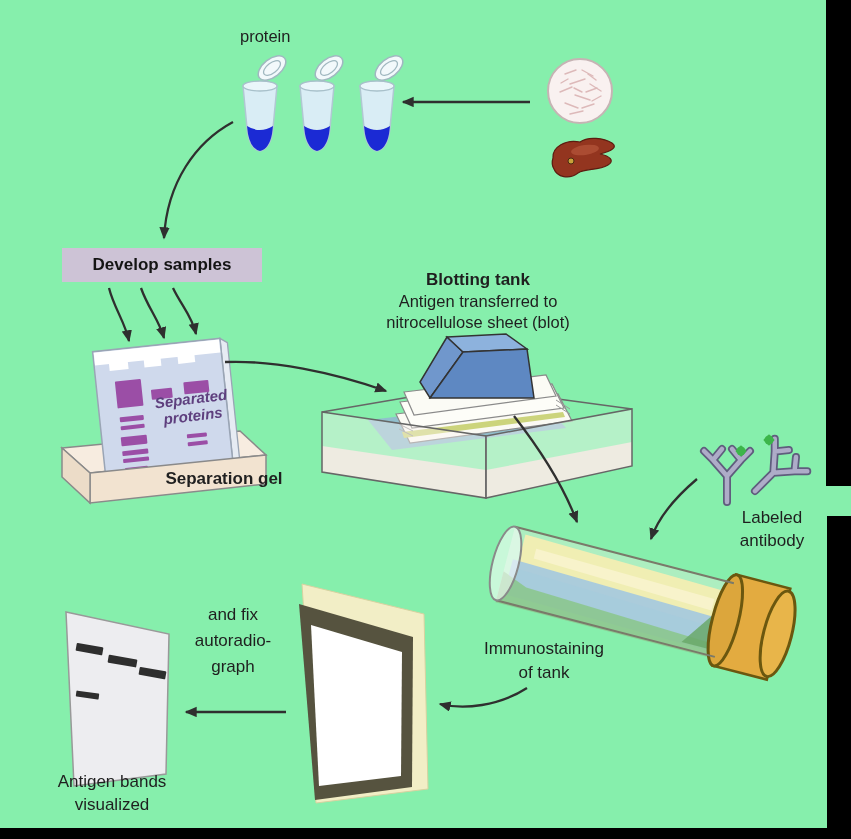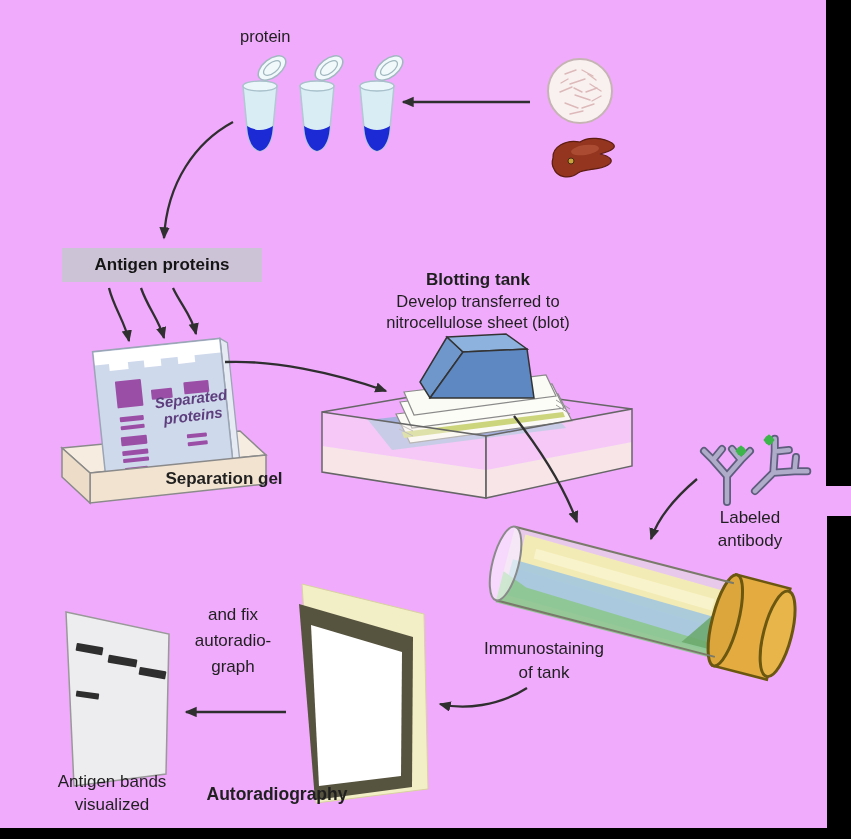--- a/index.html
+++ b/index.html
@@ -1,37 +1,37 @@
 <!DOCTYPE html>
 <html><head>
 <meta charset="utf-8">
 <style>
   html,body{margin:0;padding:0;background:#ffffff;}
   .canvas{
-    position:relative;width:851px;height:839px;background:#f0abfc;overflow:hidden;
+    position:relative;width:851px;height:839px;background:#86efac;overflow:hidden;
     font-family:"Liberation Sans","DejaVu Sans",sans-serif;color:#1f1f1f;
   }
   .canvas svg{position:absolute;left:0;top:0;z-index:1;}
   .lbl{position:absolute;z-index:2;line-height:1.25;}
   .ctr{text-align:center;}
   .protein-lbl{left:240px;top:26px;font-size:16.5px;}
   .antigen-box{
     left:62px;top:248px;width:200px;height:34px;background:#cdc3d6;
     display:flex;align-items:center;justify-content:center;
     font-weight:bold;font-size:17px;color:#141414;
   }
   .blot-block{left:340px;top:269px;width:276px;font-size:16.5px;line-height:21.5px;}
   .blot-block .t{font-weight:bold;font-size:17px;}
   .sep-proteins{
     left:147px;top:391px;width:90px;font-size:15px;line-height:16.5px;
     font-style:italic;font-weight:600;color:#5e3f7e;
     transform:rotate(-7deg);
   }
   .sepgel-lbl{left:149px;top:468px;width:150px;font-weight:bold;font-size:17px;}
-  .labant-lbl{left:678px;top:506px;width:144px;font-size:17px;line-height:23px;}
+  .labant-lbl{left:700px;top:506px;width:144px;font-size:17px;line-height:23px;}
   .immuno-lbl{left:462px;top:637px;width:164px;font-size:17px;line-height:23.5px;}
   .develop-lbl{left:168px;top:602px;width:130px;font-size:17px;line-height:26px;}
   .autorad-lbl{left:188px;top:784px;width:178px;font-weight:bold;font-size:17.5px;}
   .bands-lbl{left:36px;top:771px;width:152px;font-size:17px;line-height:22.5px;}
   .bar{position:absolute;background:#000;z-index:3;}
   .bar-right-top{left:826px;top:0;width:25px;height:486px;}
   .bar-right-bottom{left:827px;top:516px;width:24px;height:323px;}
   .bar-bottom{left:0;top:828px;width:851px;height:11px;}
 </style>
 </head>
@@ -199,25 +199,25 @@
       <path d="M225,362 C272,360 332,372 386,391" marker-end="url(#ah)"></path>
       <path d="M514,416 C542,452 564,487 577,522" marker-end="url(#ah)"></path>
       <path d="M697,479 C671,501 657,521 651,539" marker-end="url(#ah)"></path>
       <path d="M527,688 C499,706 464,710 440,704" marker-end="url(#ah)"></path>
       <path d="M286,712 L186,712" marker-end="url(#ah)"></path>
     </g>
   </svg>
 
   <div class="lbl protein-lbl">protein</div>
 
-  <div class="lbl antigen-box">Antigen proteins</div>
+  <div class="lbl antigen-box">Develop samples</div>
 
   <div class="lbl blot-block ctr">
     <div class="t">Blotting tank</div>
-    <div>Develop transferred to</div>
+    <div>Antigen transferred to</div>
     <div>nitrocellulose sheet (blot)</div>
   </div>
 
   <div class="lbl sep-proteins ctr">
     <div>Separated</div>
     <div>proteins</div>
   </div>
 
   <div class="lbl sepgel-lbl ctr">Separation gel</div>
 
@@ -230,21 +230,20 @@
     <div>Immunostaining</div>
     <div>of tank</div>
   </div>
 
   <div class="lbl develop-lbl ctr">
     <div>and fix</div>
     <div>autoradio-</div>
     <div>graph</div>
   </div>
 
-  <div class="lbl autorad-lbl ctr">Autoradiography</div>
 
   <div class="lbl bands-lbl ctr">
     <div>Antigen bands</div>
     <div>visualized</div>
   </div>
 
   <div class="bar bar-right-top"></div>
   <div class="bar bar-right-bottom"></div>
   <div class="bar bar-bottom"></div>
 

